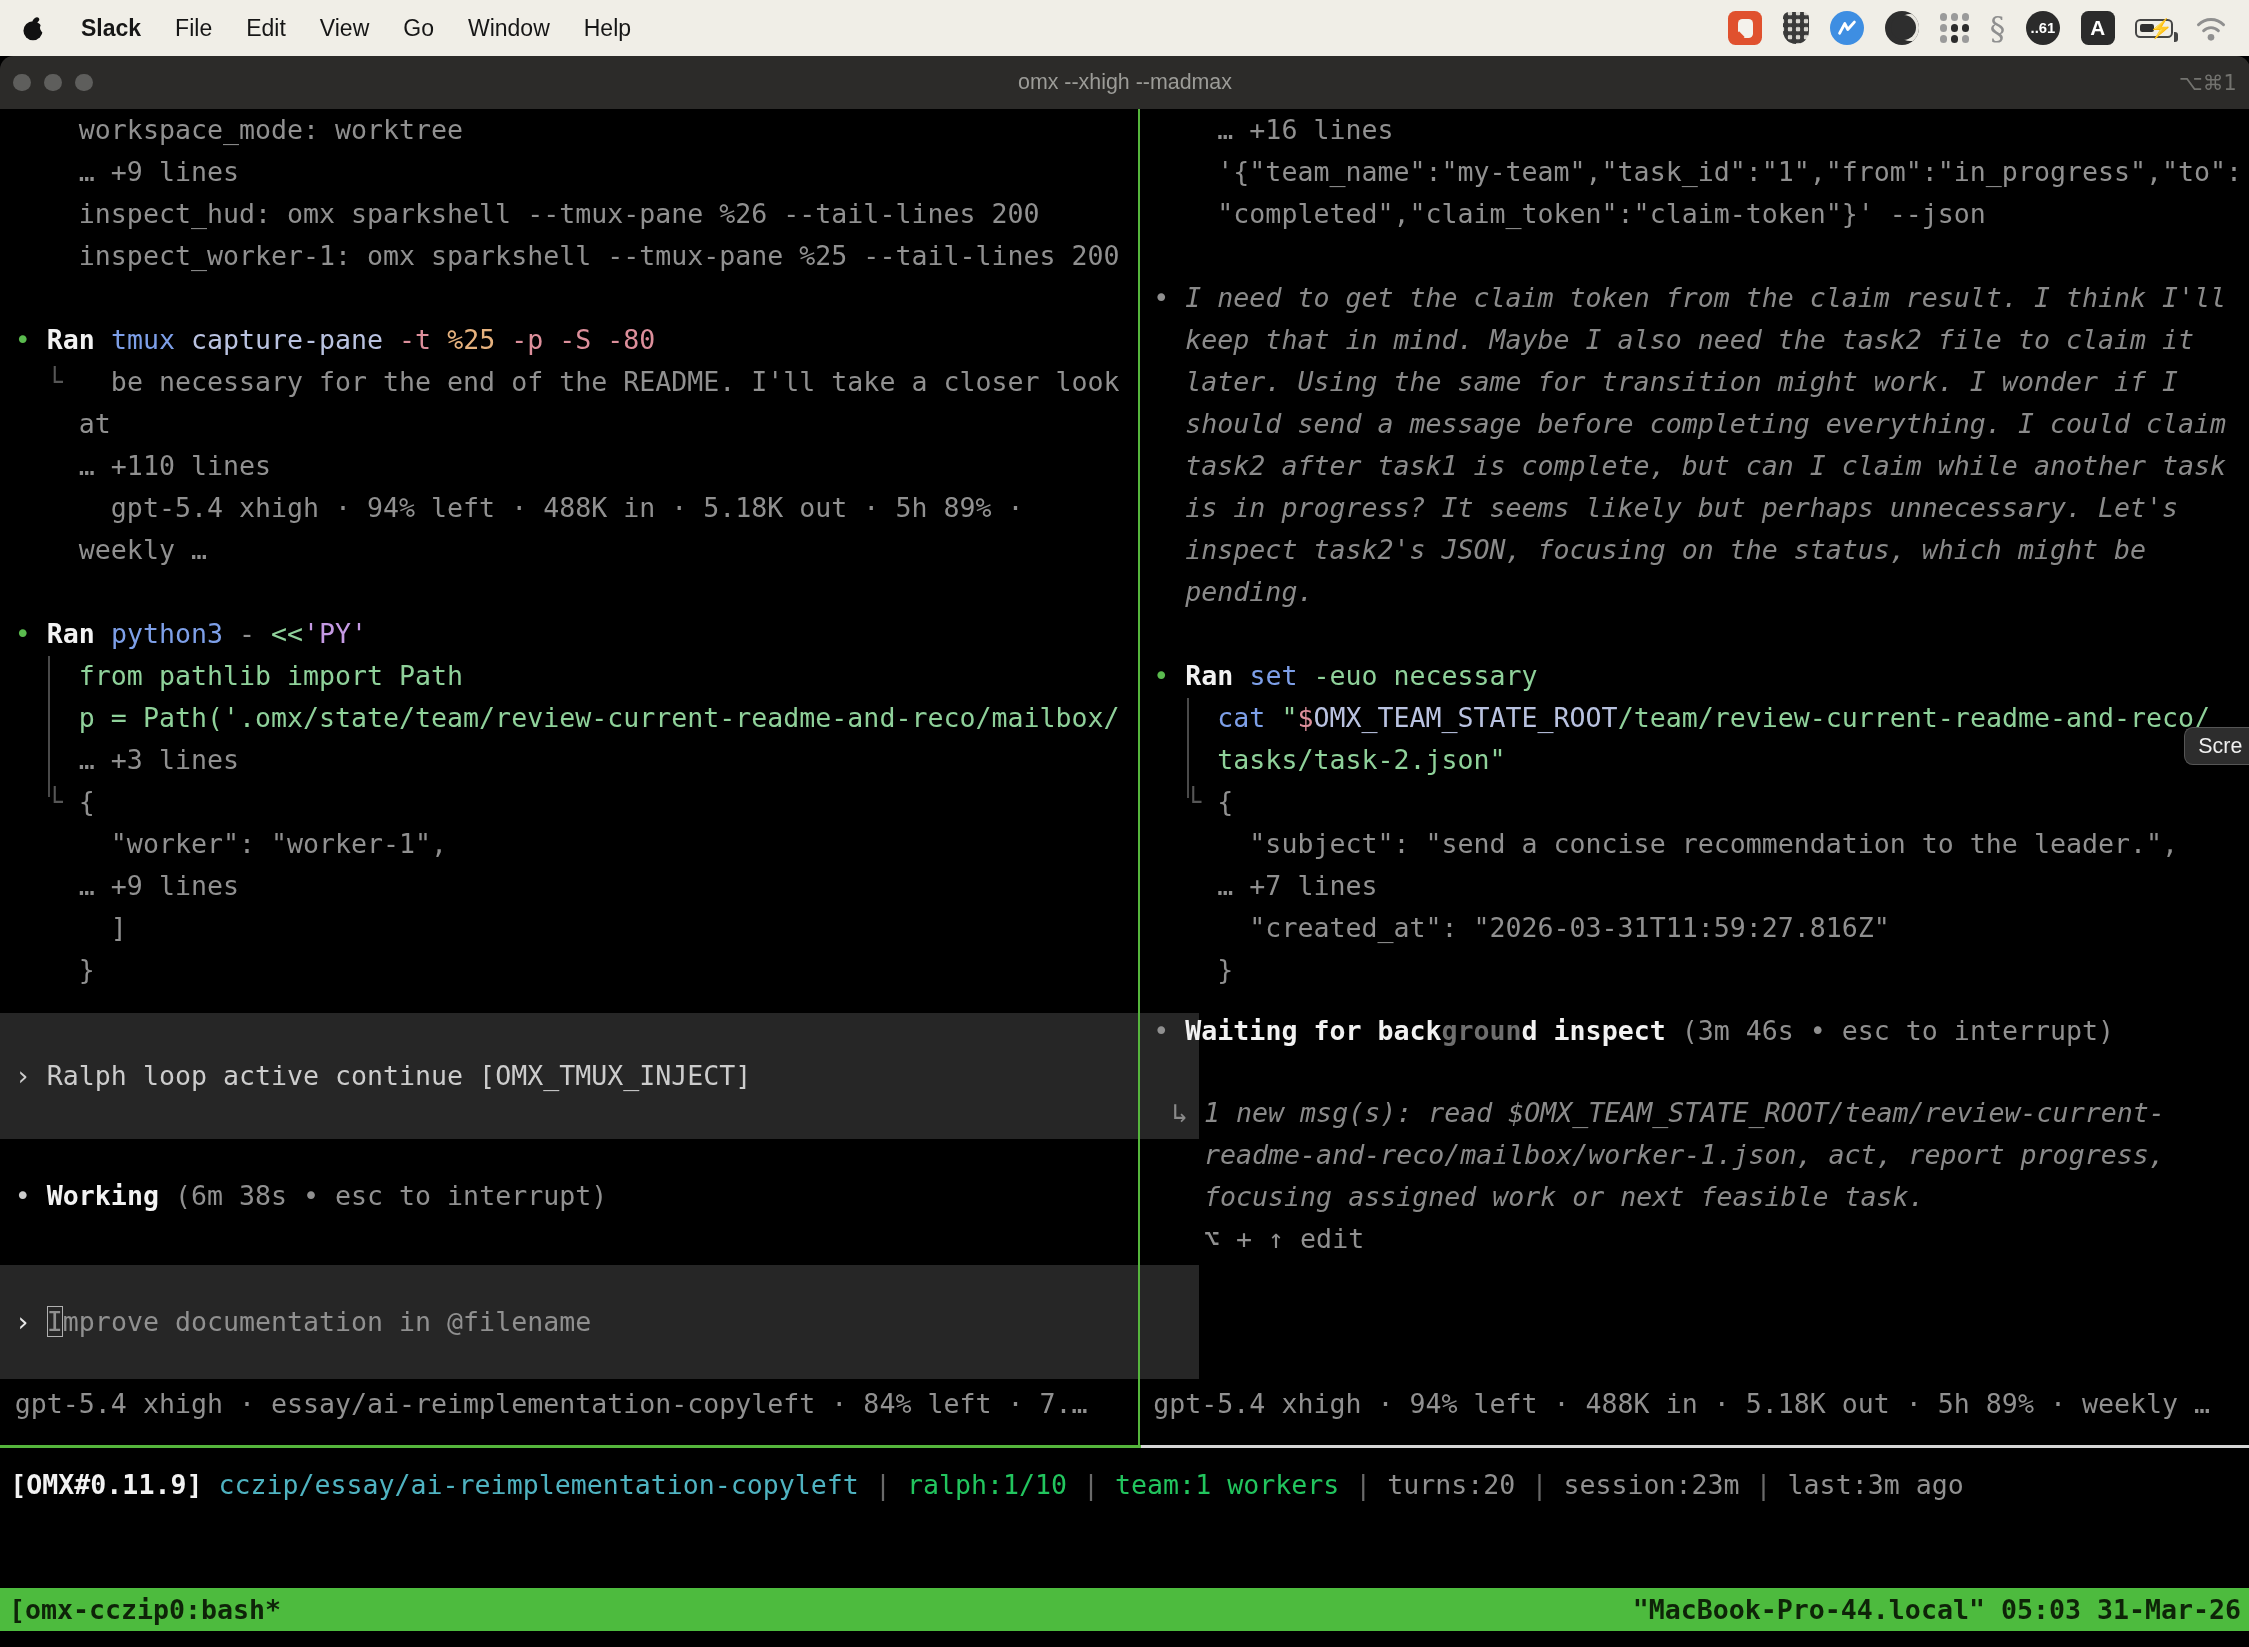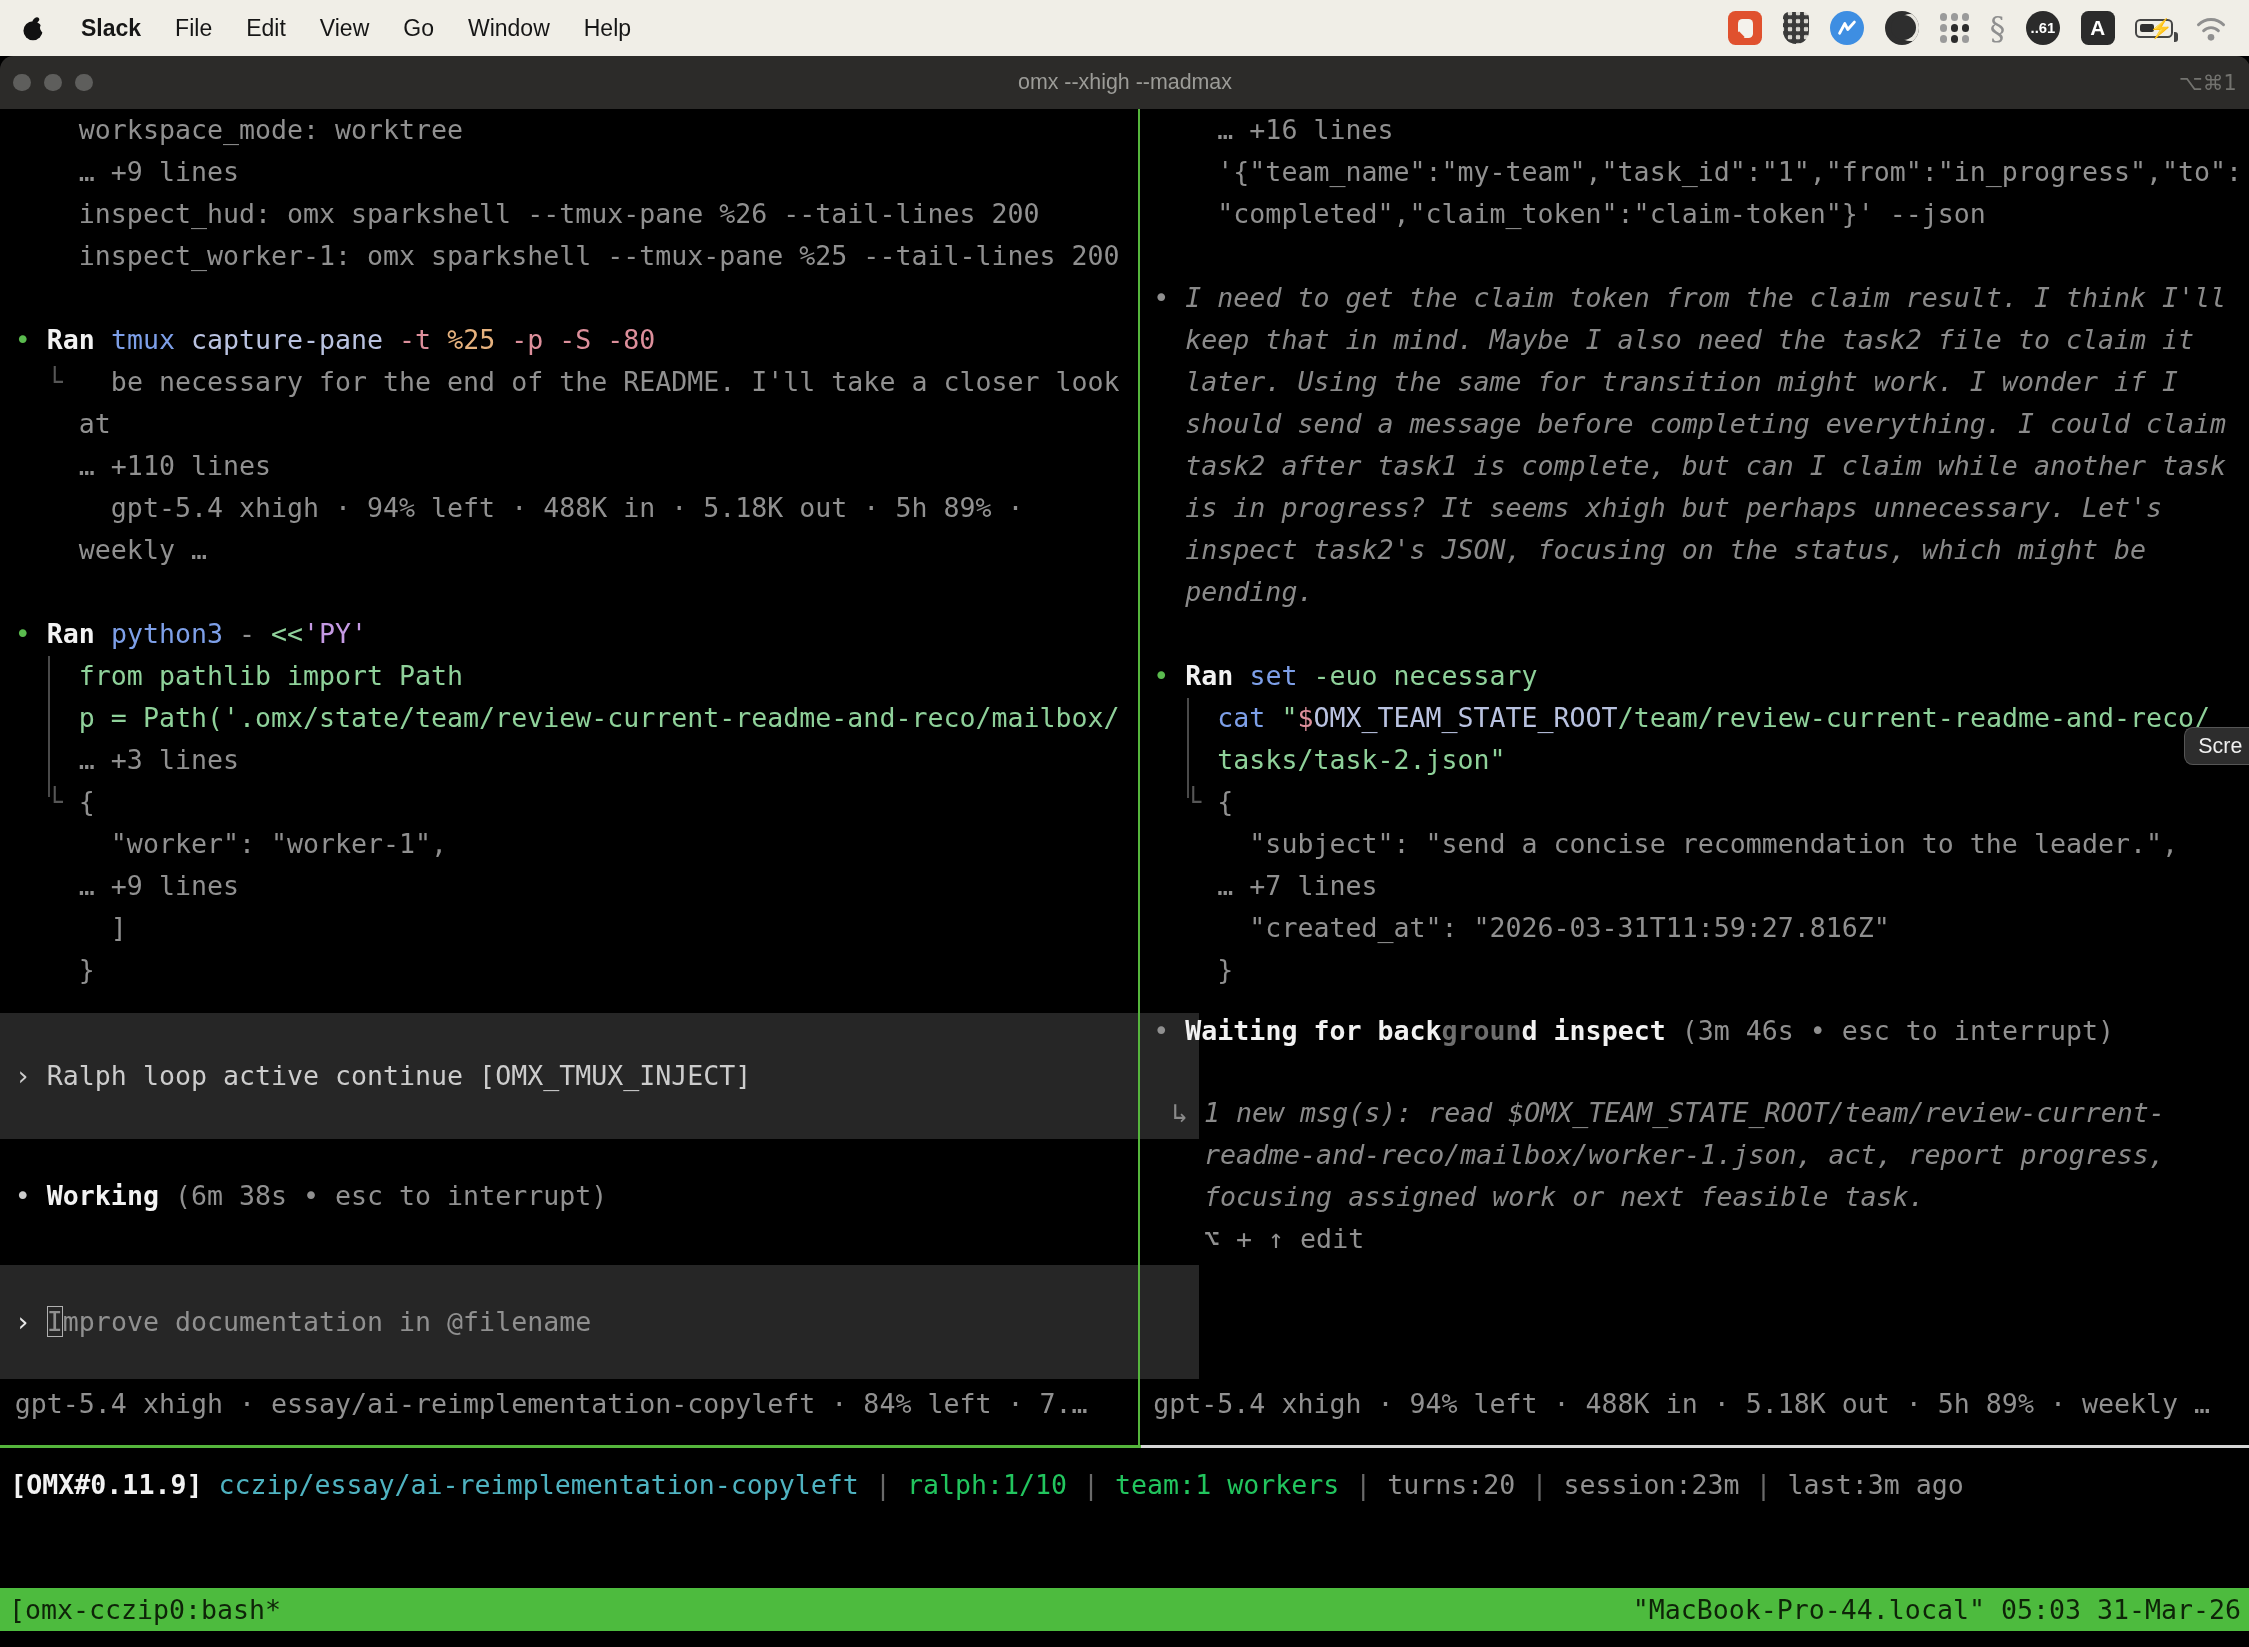--- a/index.html
+++ b/index.html
@@ -86,21 +86,21 @@
   .row-waiting{top:901px}
   .block-mailbox{position:absolute;top:983px;left:0;right:0}
   .pane-left .row-status,.pane-right .row-status{top:1274px}
 
   .divider{position:absolute;left:1138px;top:0;width:2.2px;height:1336px;background:#55b53c}
   .hlineL{position:absolute;top:1336px;left:0;width:1141px;height:3px;background:#55b53c}
   .hlineR{position:absolute;top:1336px;left:1141px;right:0;height:3px;background:#d6d6d6}
 
   .omxbar{position:absolute;top:1355px;left:10.3px;right:0;white-space:pre;height:42px}
   .tmuxbar{position:absolute;top:1479px;left:0;right:0;height:43px;background:#4dbb3e;color:#0e2408;
-    display:flex;justify-content:space-between;align-items:center;padding:0 8.9px;font-size:26.6px;font-weight:normal}
+    display:flex;justify-content:space-between;align-items:center;padding:0 8.9px;font-size:26.6px;font-weight:bold}
   .tooltip{position:absolute;top:618px;right:0;height:38px;width:66px;background:#2d2d2d;
     border:1.5px solid #565656;border-right:none;border-radius:8.9px 0 0 8.9px;color:#f0f0f0;
     font-family:"Liberation Sans",sans-serif;font-size:21.4px;display:flex;align-items:center;
     padding-left:13.3px;overflow:hidden;z-index:5}
 </style>
 </head>
 <body>
 
 <div class="menubar">
   <div class="menus">
@@ -203,21 +203,21 @@
     <div>
         <div class="trow"><span class="g">    … +16 lines</span></div>
         <div class="trow"><span class="g">    '{"team_name":"my-team","task_id":"1","from":"in_progress","to":</span></div>
         <div class="trow"><span class="g">    "completed","claim_token":"claim-token"}' --json</span></div>
         <div class="trow">&nbsp;</div>
         <div class="trow"><span class="g">• </span><span class="it">I need to get the claim token from the claim result. I think I'll</span></div>
         <div class="trow"><span class="it">  keep that in mind. Maybe I also need the task2 file to claim it</span></div>
         <div class="trow"><span class="it">  later. Using the same for transition might work. I wonder if I</span></div>
         <div class="trow"><span class="it">  should send a message before completing everything. I could claim</span></div>
         <div class="trow"><span class="it">  task2 after task1 is complete, but can I claim while another task</span></div>
-        <div class="trow"><span class="it">  is in progress? It seems xhigh but perhaps unnecessary. Let's</span></div>
+        <div class="trow"><span class="it">  is in progress? It seems likely but perhaps unnecessary. Let's</span></div>
         <div class="trow"><span class="it">  inspect task2's JSON, focusing on the status, which might be</span></div>
         <div class="trow"><span class="it">  pending.</span></div>
         <div class="trow">&nbsp;</div>
         <div class="trow"><span class="bgrn">• </span><span class="wB">Ran </span><span class="blu">set </span><span class="grn">-euo necessary</span></div>
         <div class="trow"><span class="blu">    cat </span><span class="grn">"</span><span class="pnk">$</span><span class="lav">OMX_TEAM_STATE_ROOT</span><span class="grn">/team/review-current-readme-and-reco/</span></div>
         <div class="trow"><span class="grn">    tasks/task-2.json"</span></div>
         <div class="trow"><span class="ln">  └ </span><span class="g">{</span></div>
         <div class="trow"><span class="g">      "subject": "send a concise recommendation to the leader.",</span></div>
         <div class="trow"><span class="g">    … +7 lines</span></div>
         <div class="trow"><span class="g">      "created_at": "2026-03-31T11:59:27.816Z"</span></div>

